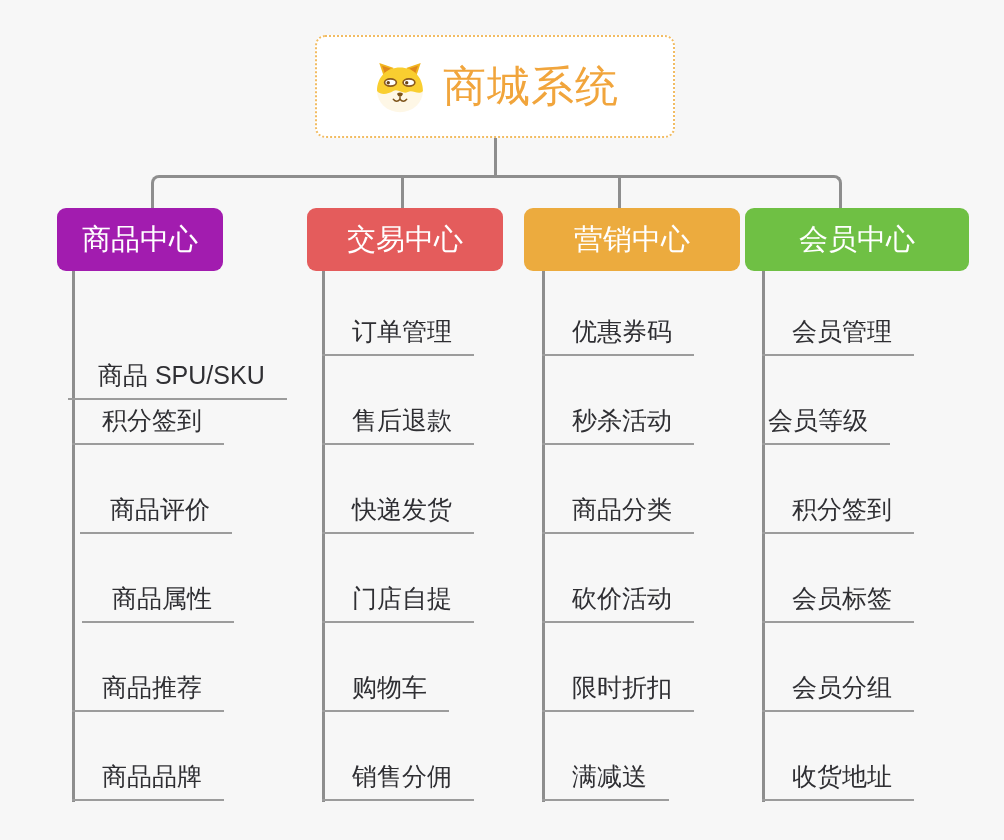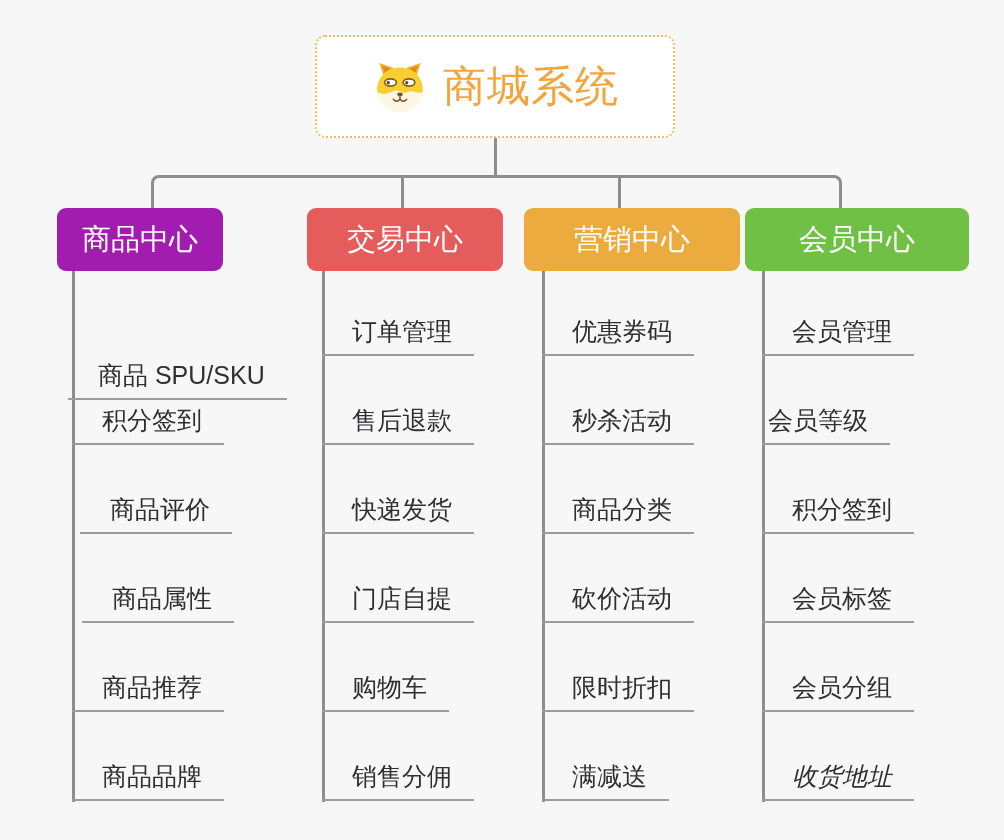--- a/index.html
+++ b/index.html
@@ -115,16 +115,16 @@
       <div class="leaf" style="left: 542px; top: 582px;">砍价活动</div>
       <div class="leaf" style="left: 542px; top: 671px;">限时折扣</div>
       <div class="leaf" style="left: 542px; top: 760px;">满减送</div>
       <div class="branch-box" style="left: 745px; width: 224px; background: rgb(111, 192, 68);">会员中心</div>
       <div class="conn" style="left: 761.5px; top: 271px; width: 3px; height: 531px;"></div>
       <div class="leaf" style="left: 762px; top: 315px;">会员管理</div>
       <div class="leaf" style="left: 762px; top: 404px; padding-left: 6px;">会员等级</div>
       <div class="leaf" style="left: 762px; top: 493px;">积分签到</div>
       <div class="leaf" style="left: 762px; top: 582px;">会员标签</div>
       <div class="leaf" style="left: 762px; top: 671px;">会员分组</div>
-      <div class="leaf" style="left: 762px; top: 760px; font-style: italic;">收货地址</div>
+      <div class="leaf" style="left: 762px; top: 760px;">收货地址</div>
     </div>
 
 </div>
 
 </body></html>

